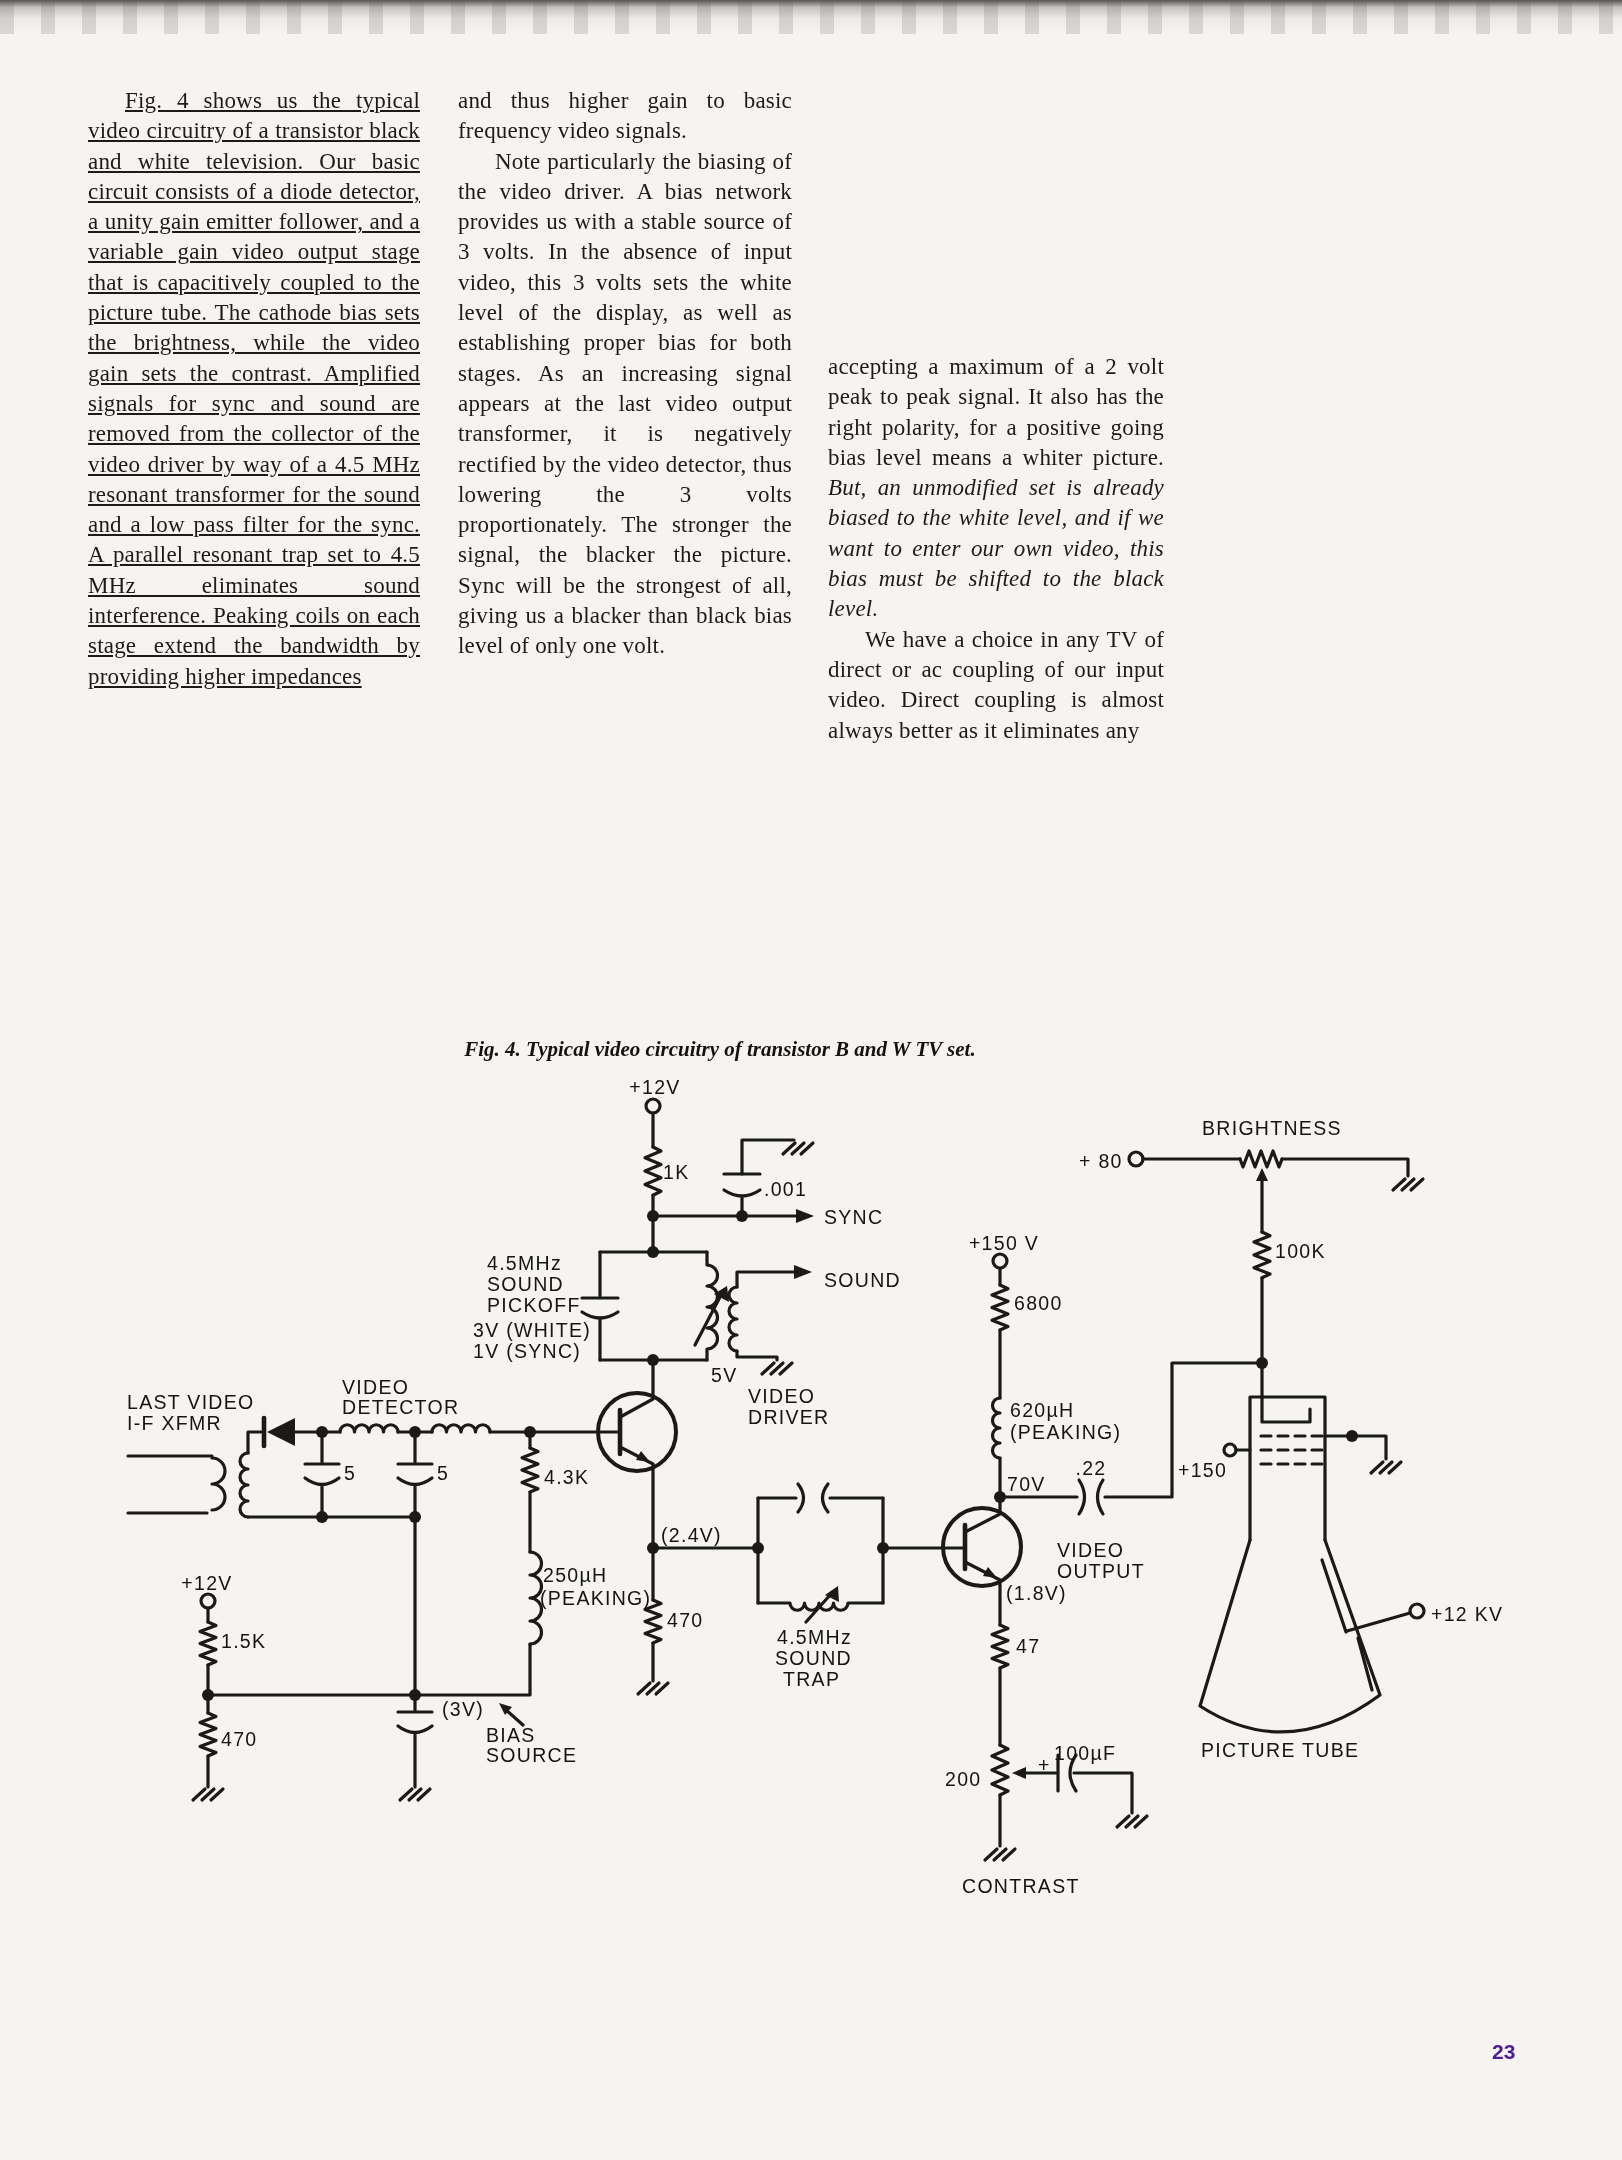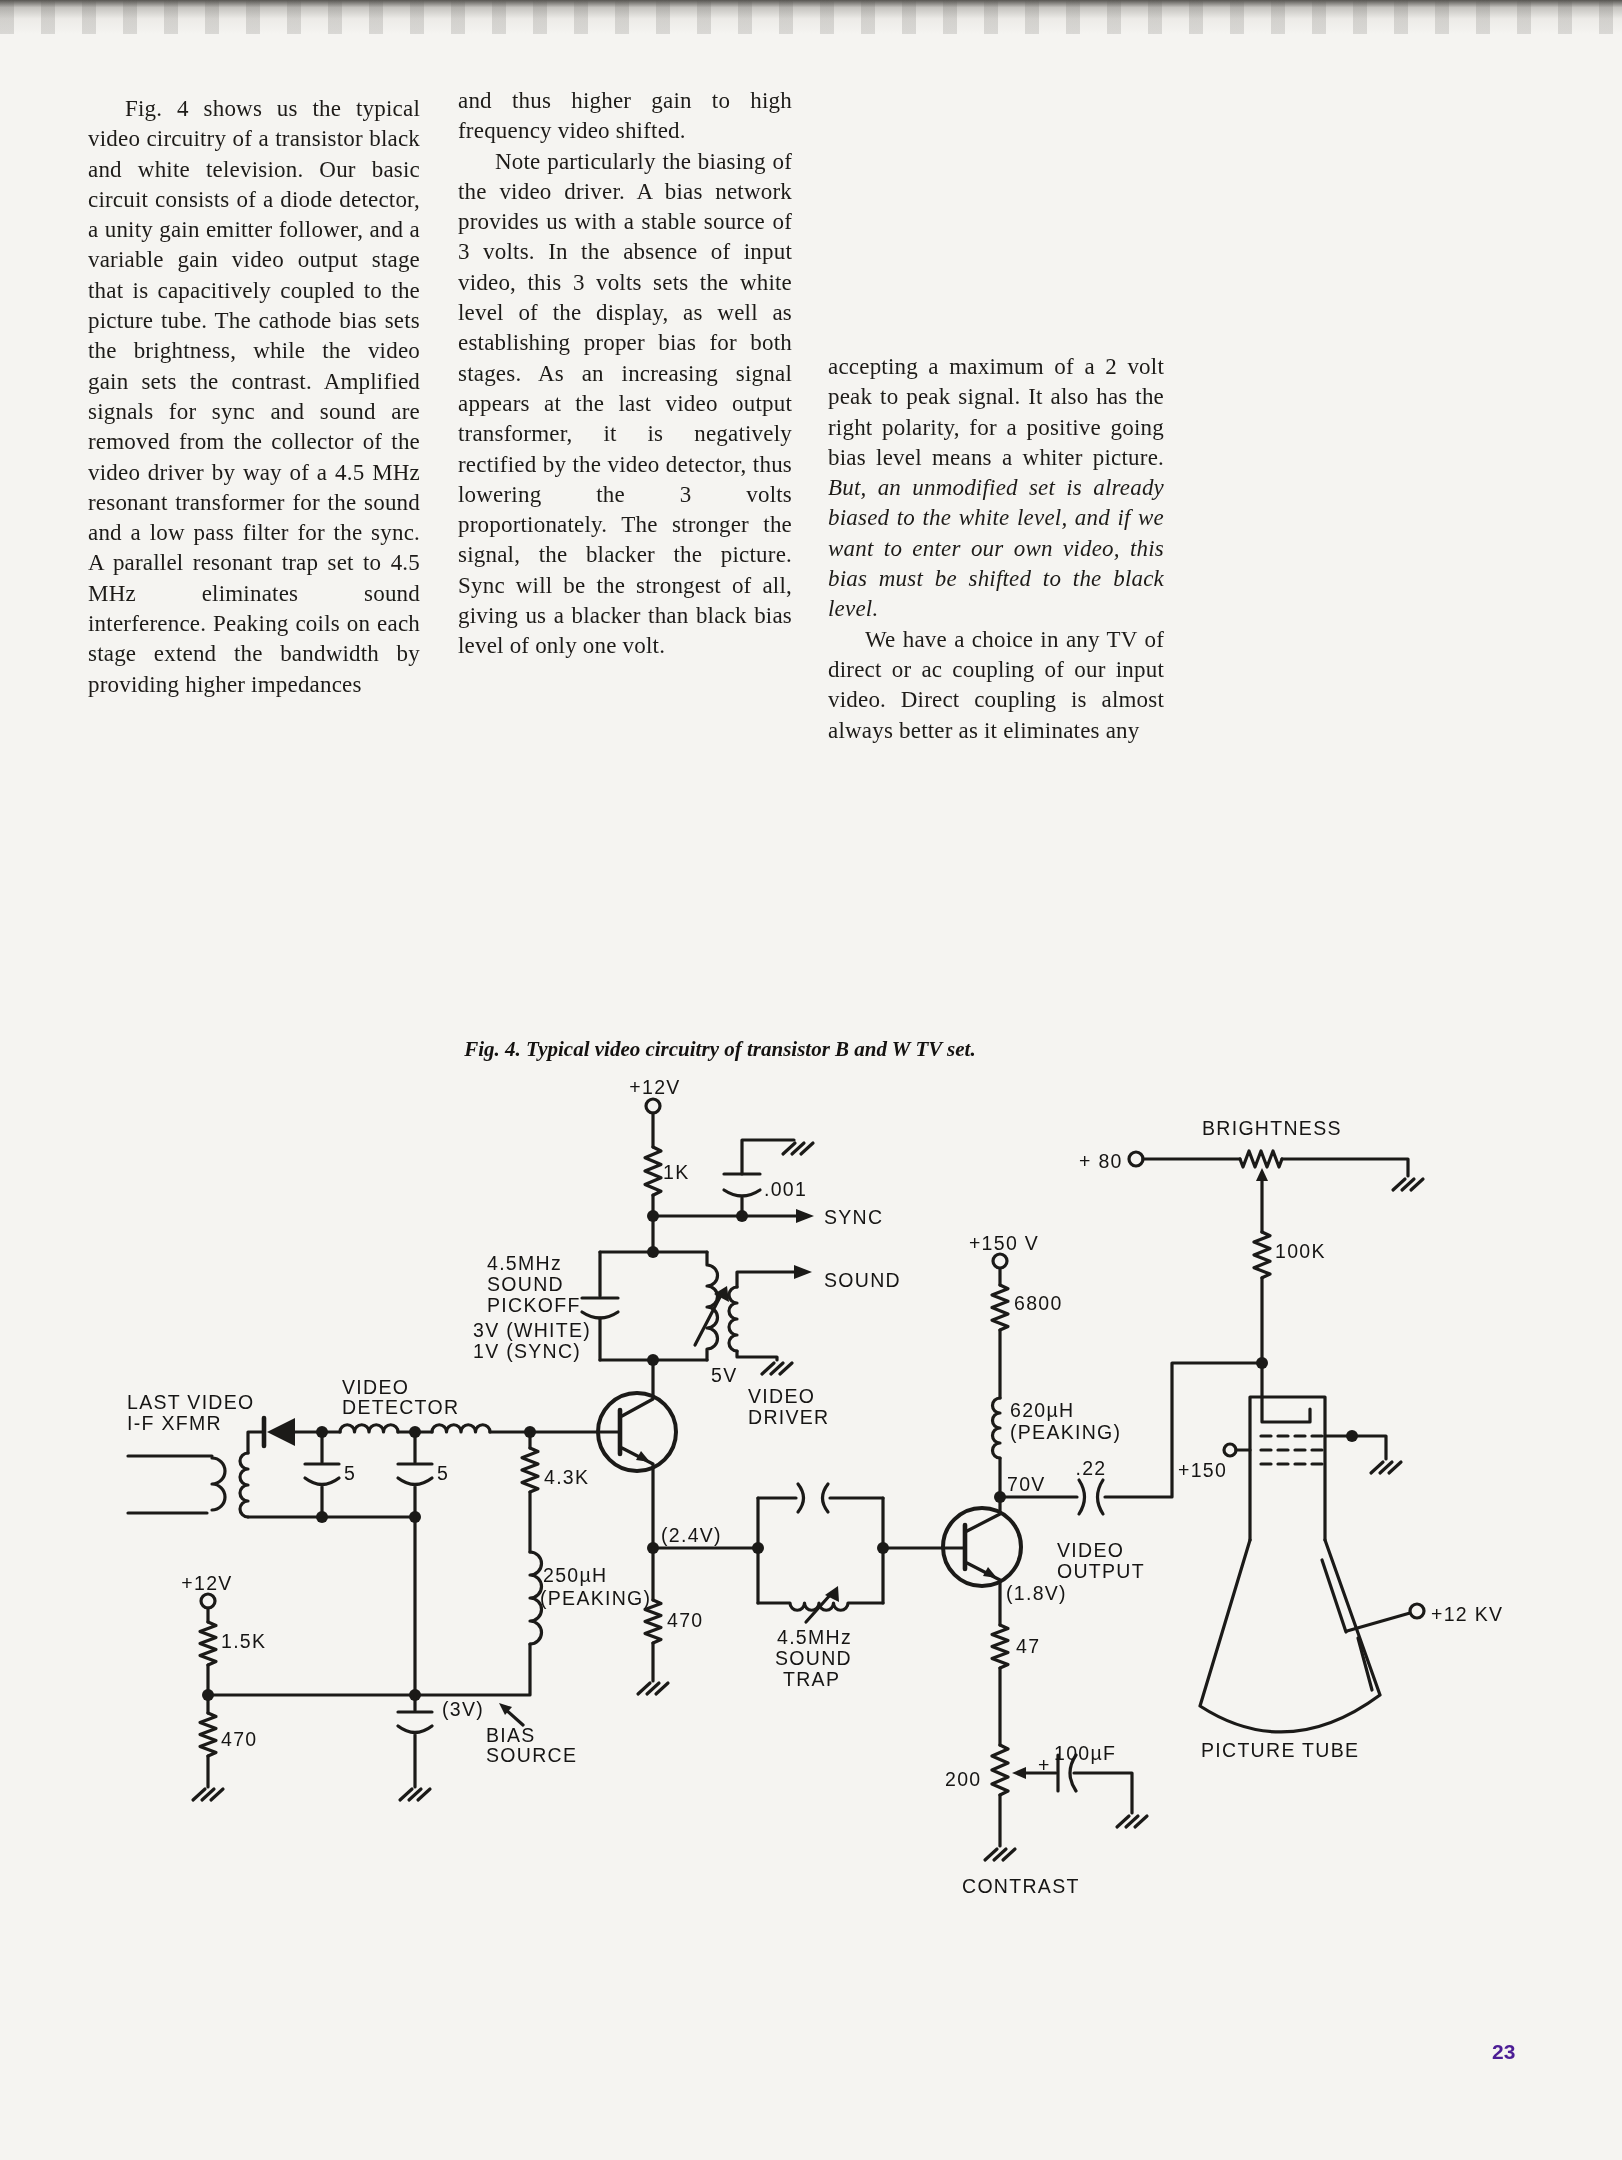--- a/index.html
+++ b/index.html
@@ -5,21 +5,21 @@
   html,body{margin:0;padding:0;background:#d8d6d2;}
   .page{position:relative;width:1622px;height:2160px;background:#f5f4f1;overflow:hidden;
         font-family:"Liberation Serif",serif;color:#1d1b18;}
   .top-edge{position:absolute;left:0;top:0;width:1622px;height:34px;
         background:
           repeating-linear-gradient(90deg, rgba(90,88,84,.18) 0 14px, rgba(90,88,84,0) 14px 41px),
           linear-gradient(180deg, rgba(70,68,64,.9) 0%, rgba(140,137,132,.45) 22%, rgba(205,202,197,.22) 55%, rgba(245,244,241,0) 100%);}
   .col{position:absolute;text-align:justify;font-size:23px;line-height:30.3px;letter-spacing:.2px;}
   .col p{margin:0;}
   .col p.ind{text-indent:37px;}
-  .col1{left:88px;top:94px;width:332px;}
+  .col1{left:88px;top:86px;width:332px;text-decoration:underline;}
   .col2{left:458px;top:86px;width:334px;}
   .col3{left:828px;top:352px;width:336px;}
   .col3 em{font-style:italic;}
   .caption{position:absolute;left:400px;top:1037px;width:640px;text-align:center;
         font-style:italic;font-size:21px;color:#141210;font-weight:bold;}
   .pagenum{position:absolute;left:1492px;top:2040px;font-family:"Liberation Sans",sans-serif;
         font-weight:bold;font-size:21px;color:#4c1d95;}
   svg.schem{position:absolute;left:0;top:0;}
   .w{stroke:#1b1a18;stroke-width:3.2;fill:none;stroke-linecap:round;stroke-linejoin:round;}
   .bar{stroke:#1b1a18;stroke-width:4.6;fill:none;stroke-linecap:round;}
@@ -34,21 +34,21 @@
 </head>
 <body>
 
 <div class="page">
   <div class="top-edge"></div>
 
   <div class="col col1">
     <p class="ind">Fig. 4 shows us the typical video circuitry of a transistor black and white television. Our basic circuit consists of a diode detector, a unity gain emitter follower, and a variable gain video output stage that is capacitively coupled to the picture tube. The cathode bias sets the brightness, while the video gain sets the contrast. Amplified signals for sync and sound are removed from the collector of the video driver by way of a 4.5 MHz resonant transformer for the sound and a low pass filter for the sync. A parallel resonant trap set to 4.5 MHz eliminates sound interference. Peaking coils on each stage extend the bandwidth by providing higher impedances</p>
   </div>
   <div class="col col2">
-    <p>and thus higher gain to high frequency video shifted.</p>
+    <p>and thus higher gain to basic frequency video signals.</p>
     <p class="ind">Note particularly the biasing of the video driver. A bias network provides us with a stable source of 3 volts. In the absence of input video, this 3 volts sets the white level of the display, as well as establishing proper bias for both stages. As an increasing signal appears at the last video output transformer, it is negatively rectified by the video detector, thus lowering the 3 volts proportionately. The stronger the signal, the blacker the picture. Sync will be the strongest of all, giving us a blacker than black bias level of only one volt.</p>
   </div>
   <div class="col col3">
     <p><span>accepting a maximum of a 2 volt peak to peak signal. It also has the right polarity, for a positive going bias level means a whiter picture. </span><em>But, an unmodified set is already biased to the white level, and if we want to enter our own video, this bias must be shifted to the black level.</em></p>
     <p class="ind">We have a choice in any TV of direct or ac coupling of our input video. Direct coupling is almost always better as it eliminates any</p>
   </div>
 
   <div class="caption">Fig. 4. Typical video circuitry of transistor B and W TV set.</div>
 
   <svg class="schem" width="1622" height="2160" viewBox="0 0 1622 2160">

